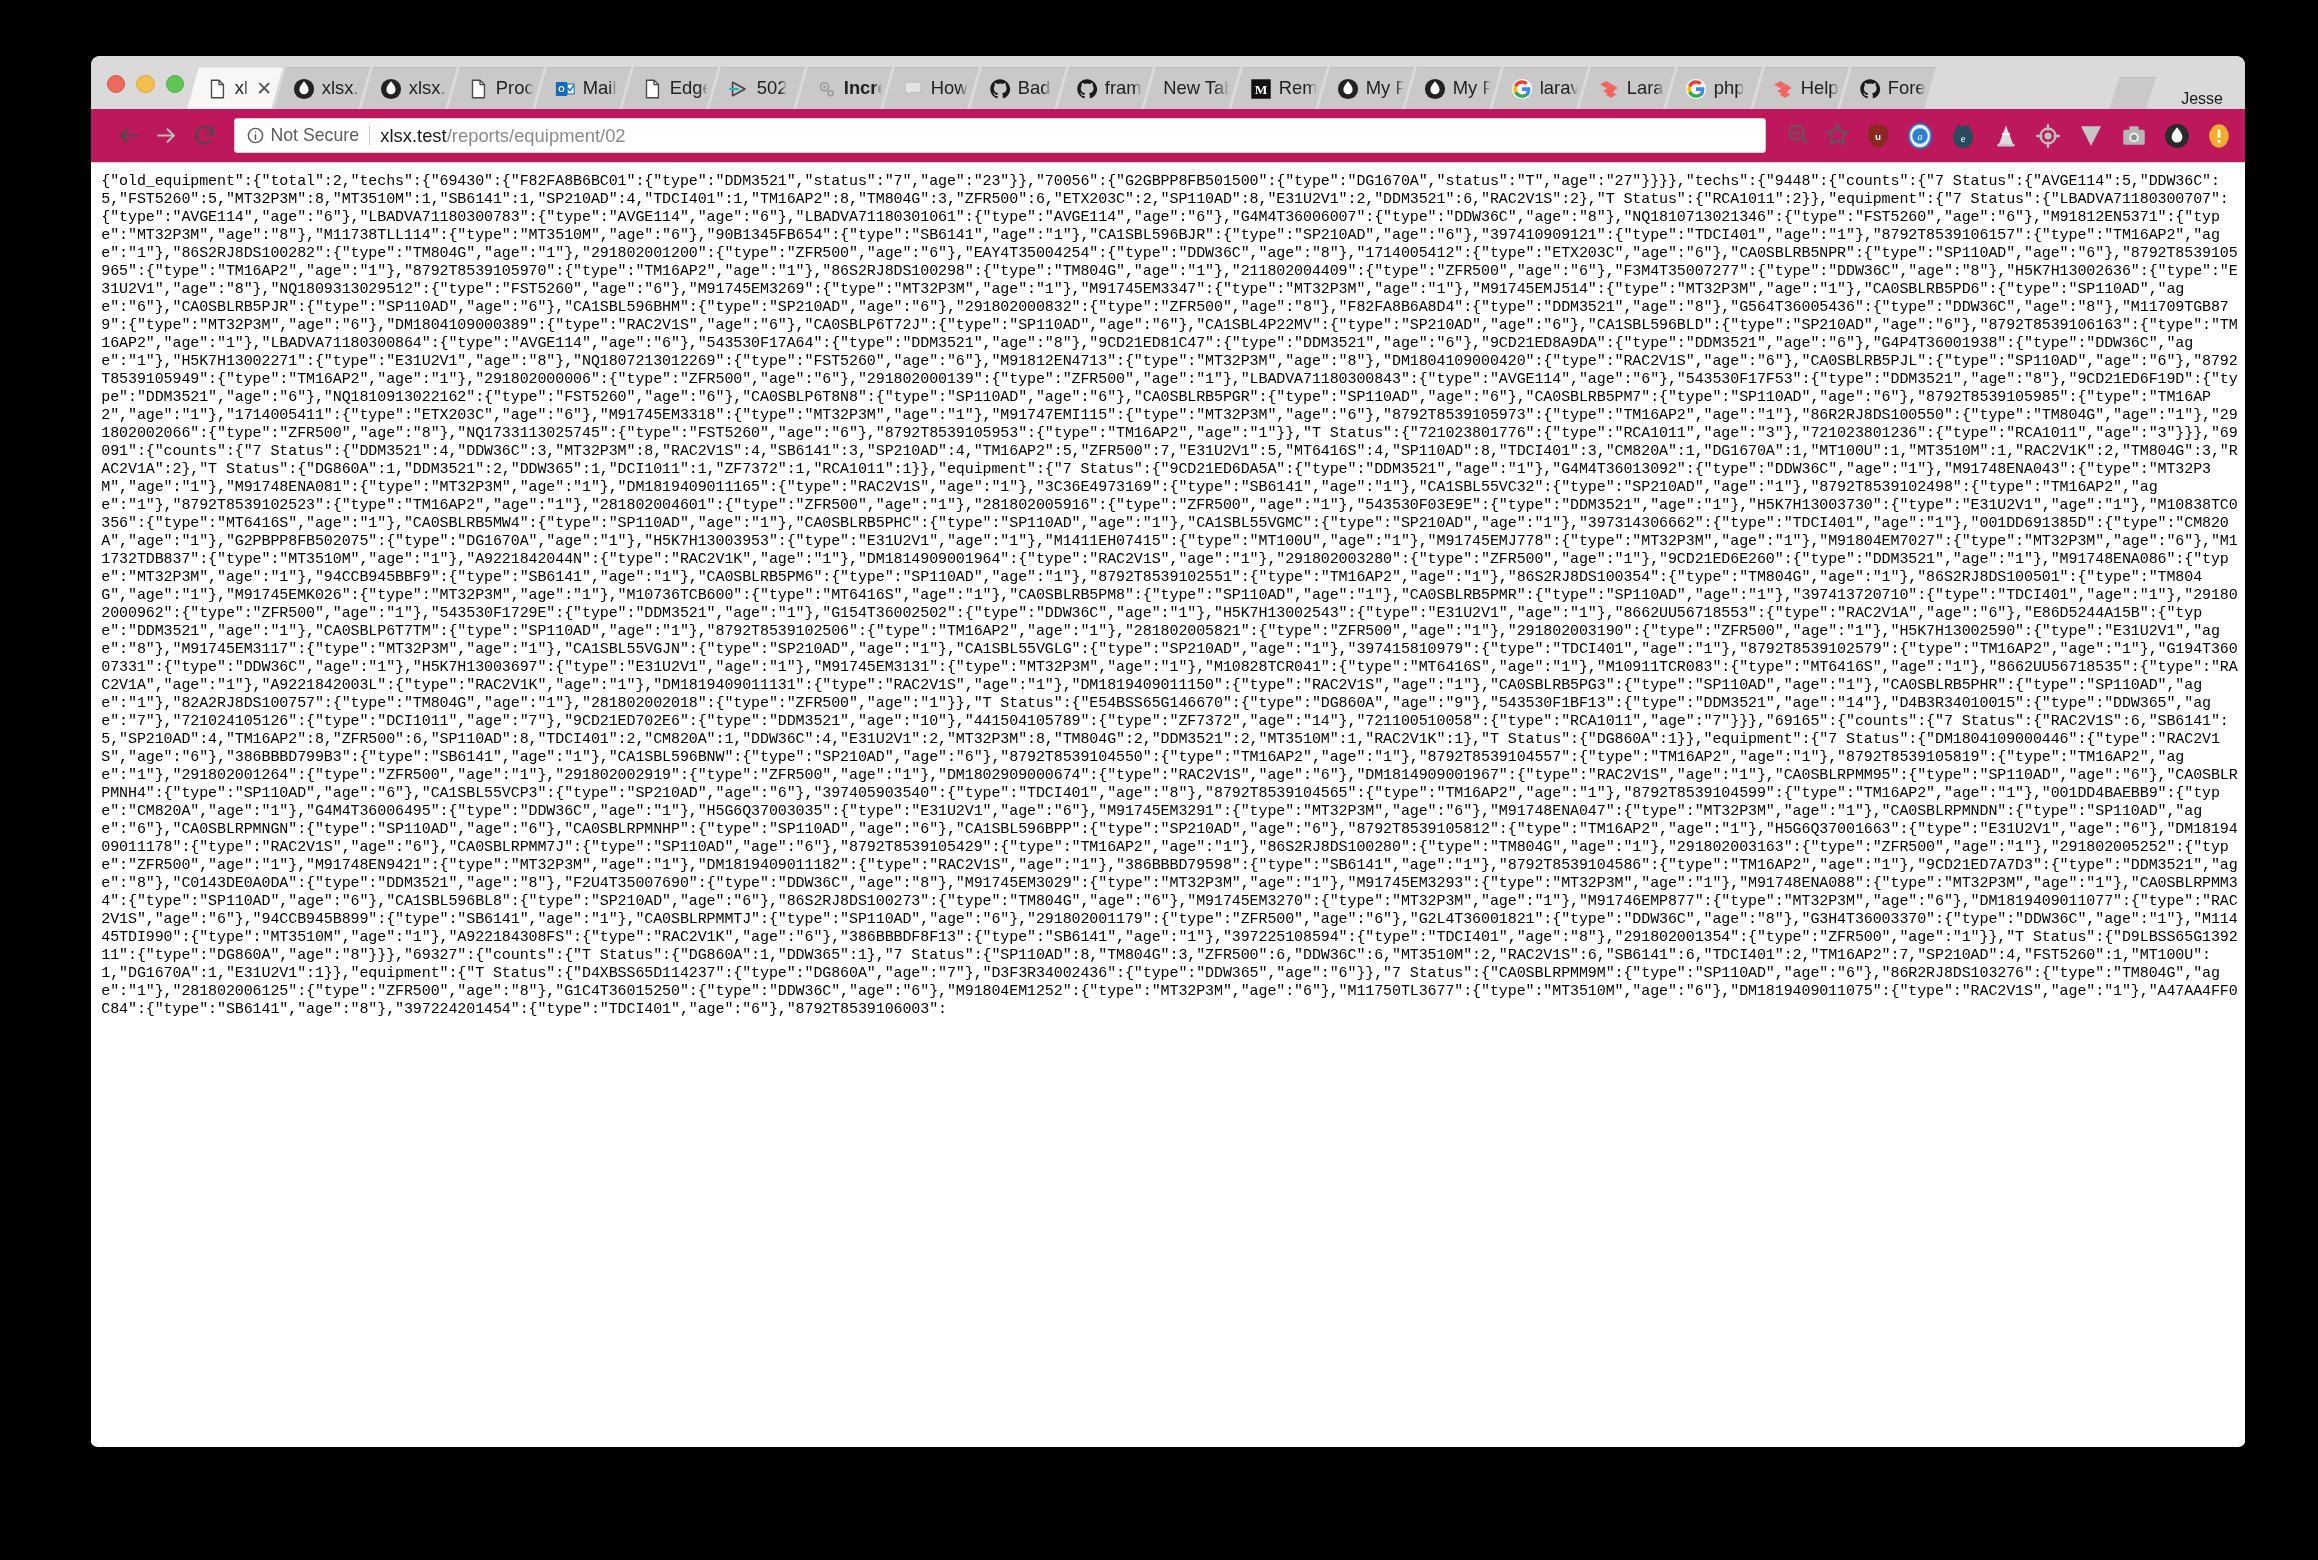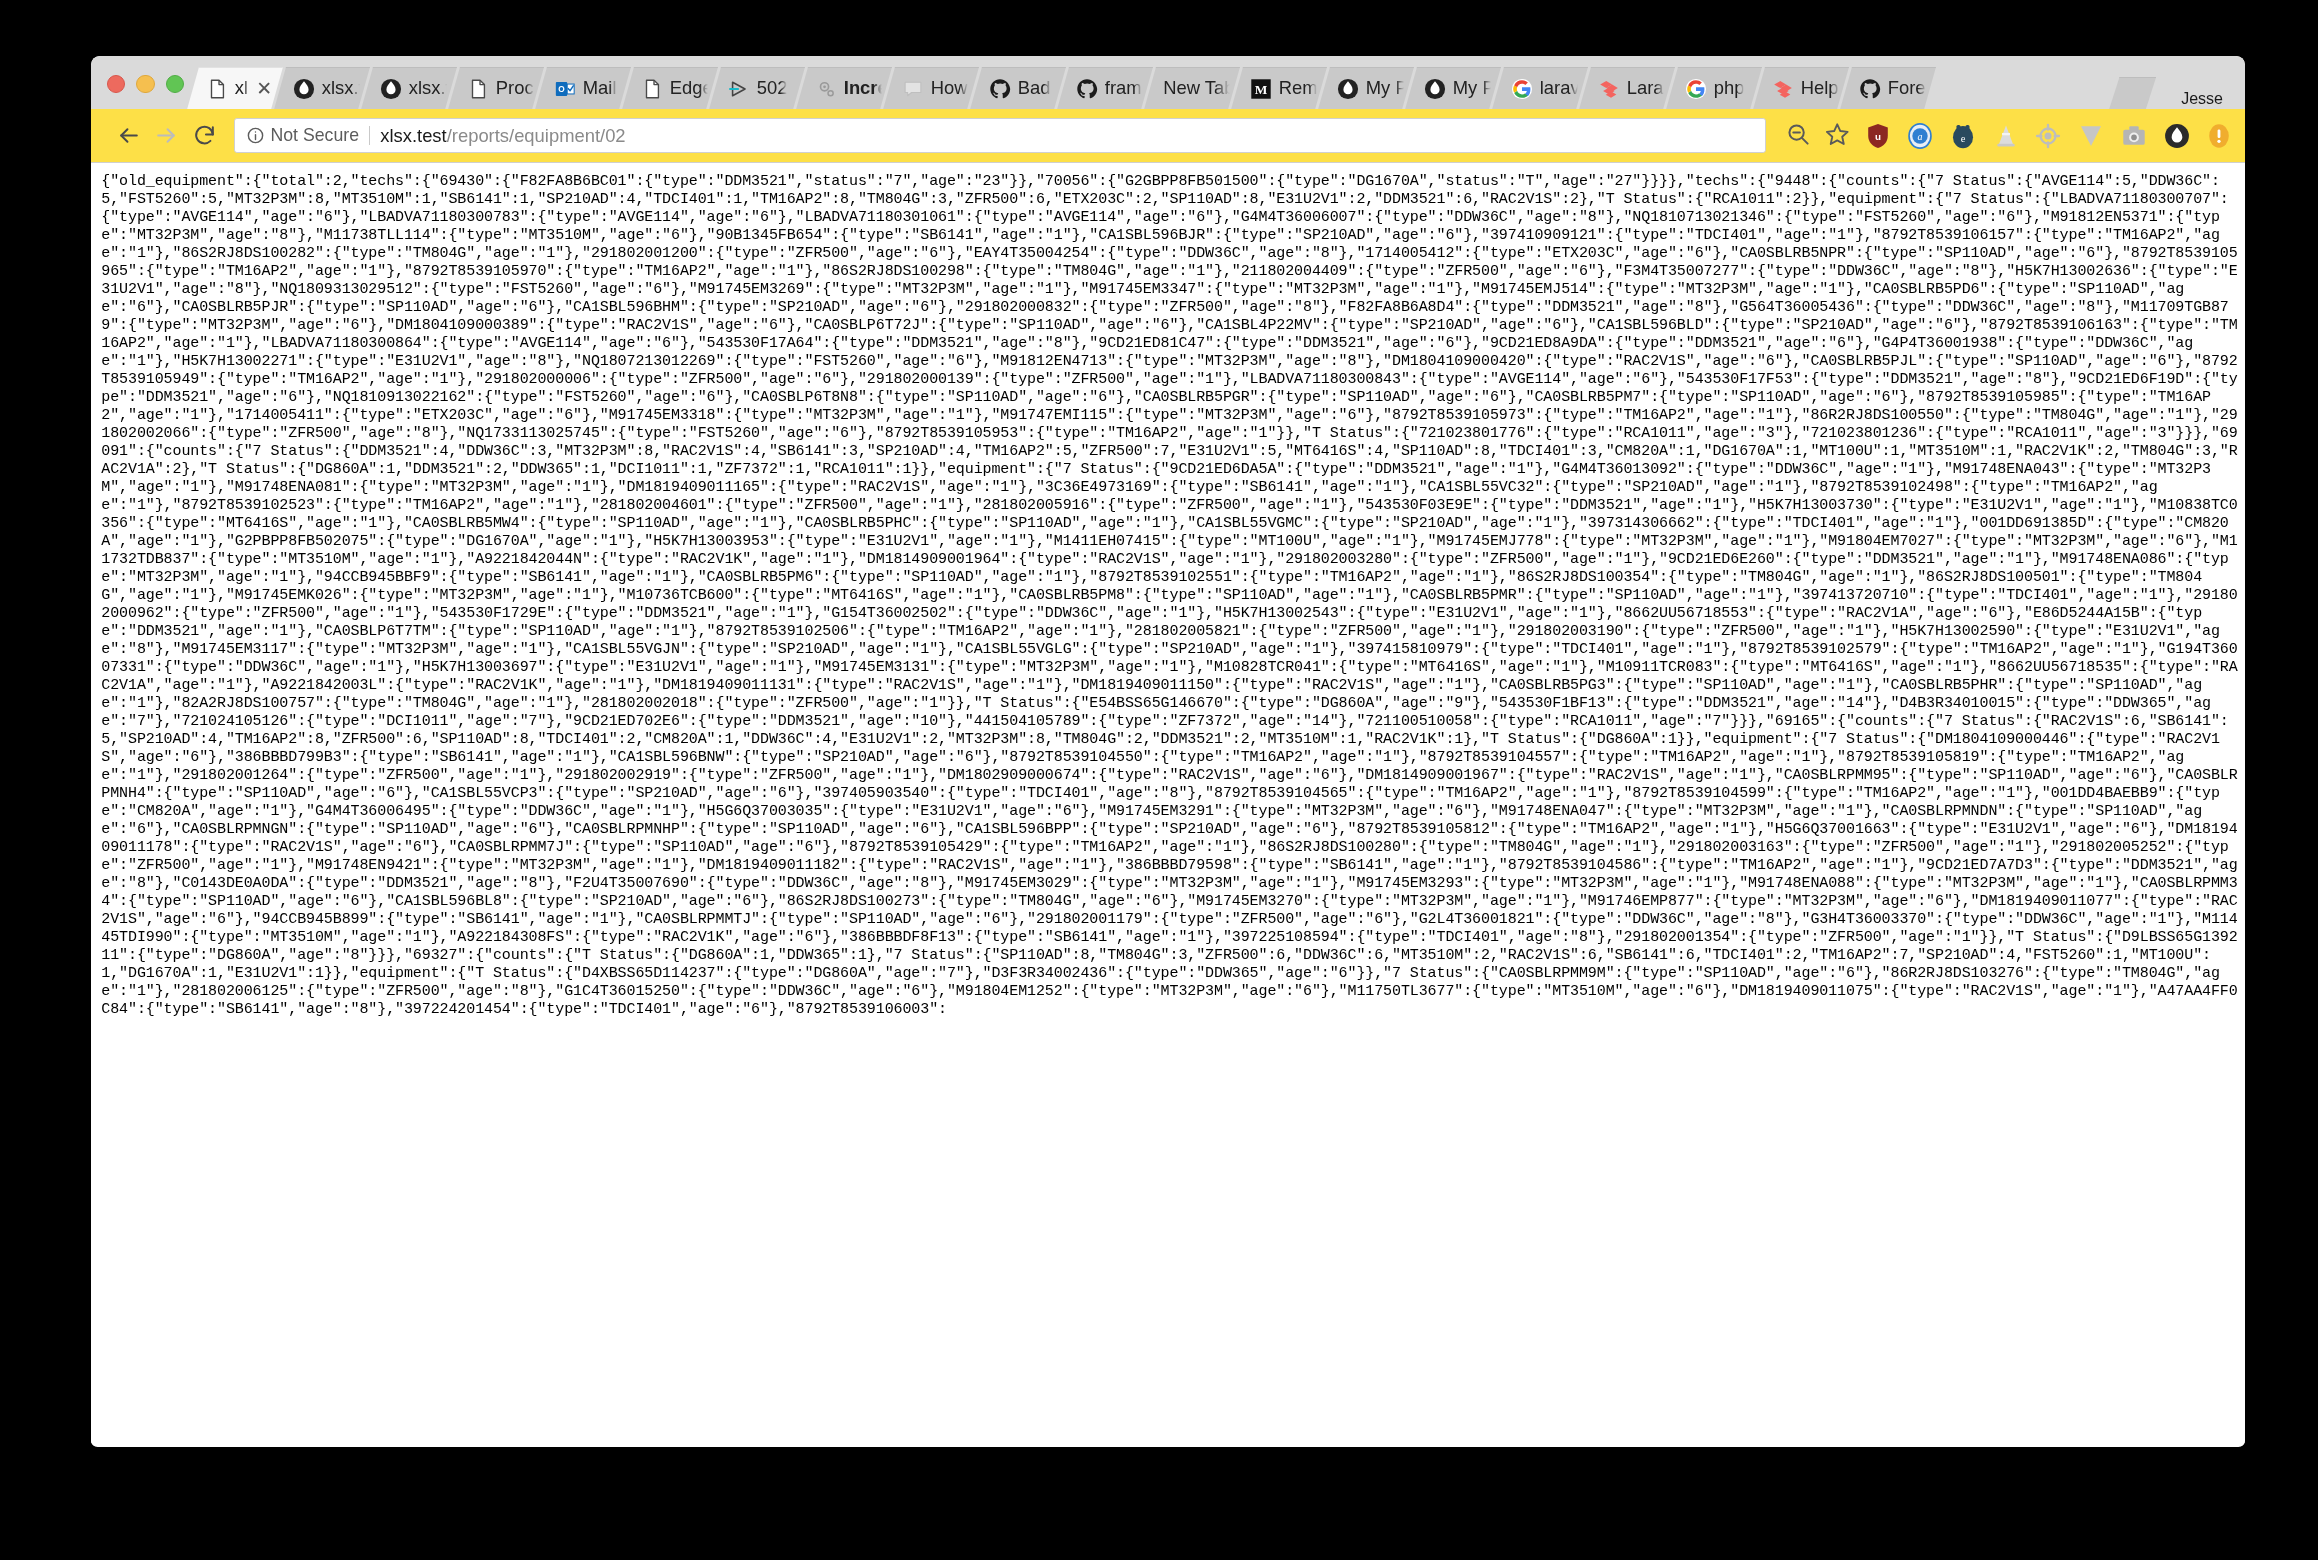--- a/index.html
+++ b/index.html
@@ -87,21 +87,21 @@
   }
   #profile-name {
     font-size: 16px; color: #1a1a1a;
     padding: 0 22px 1px 25px;
     flex: 0 0 auto; white-space: nowrap;
   }
 
   
   #toolbar {
     height: 54px;
-    background: #fde047;
+    background: #be185d;
     border-bottom: 0.7px solid #cfcfcf;
     display: flex;
     align-items: center;
     padding: 0 11.8px 0 19px;
     gap: 1px;
   }
   .nav-btn {
     width: 37px; height: 37px;
     display: flex; align-items: center; justify-content: center;
     flex: 0 0 auto;

